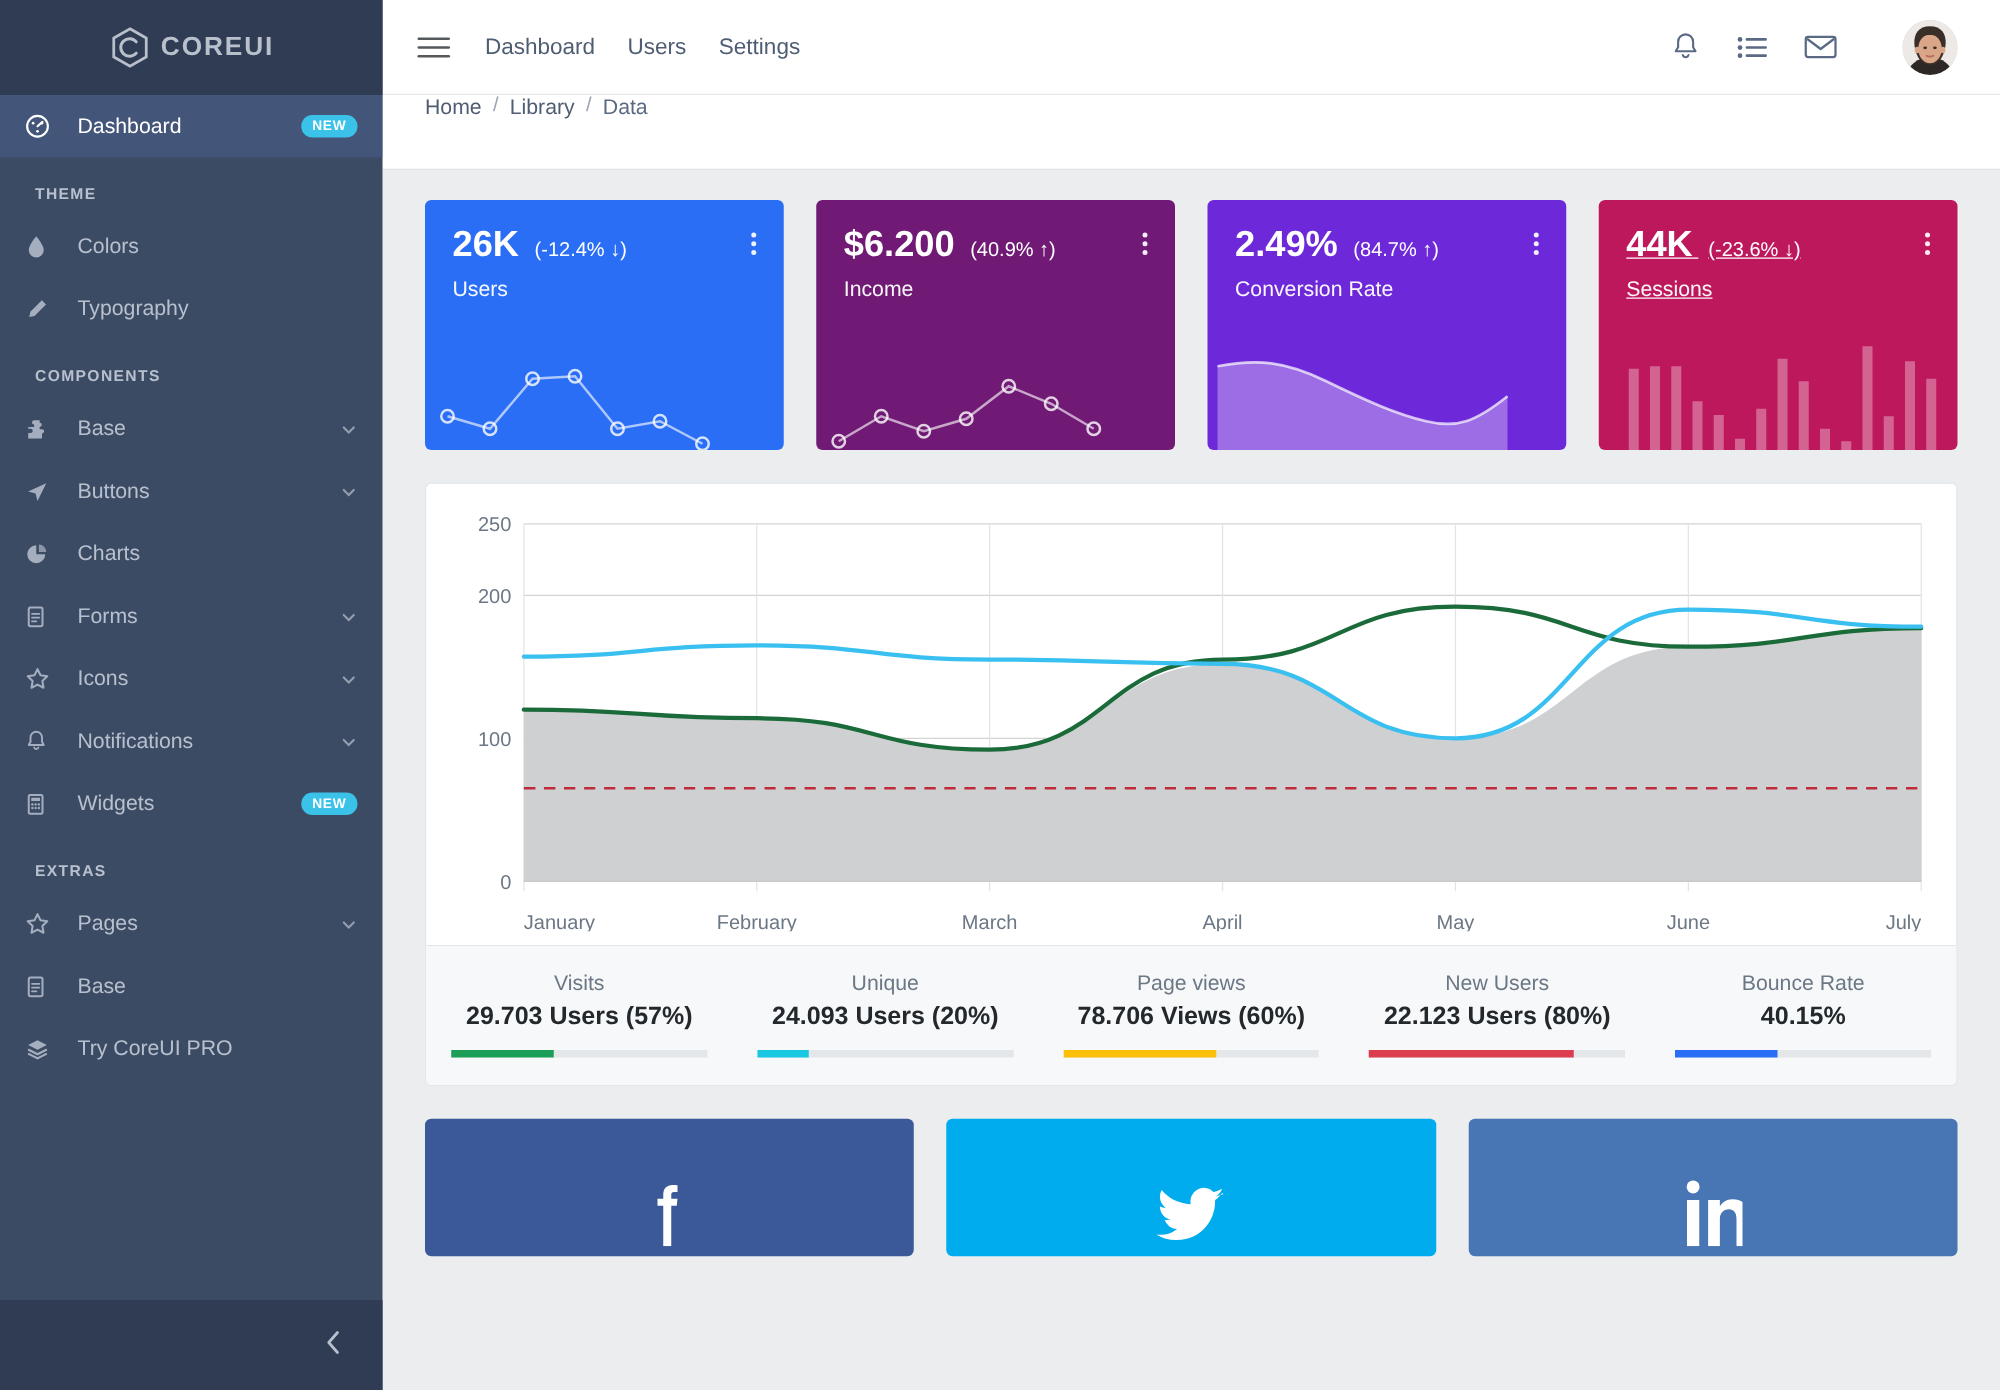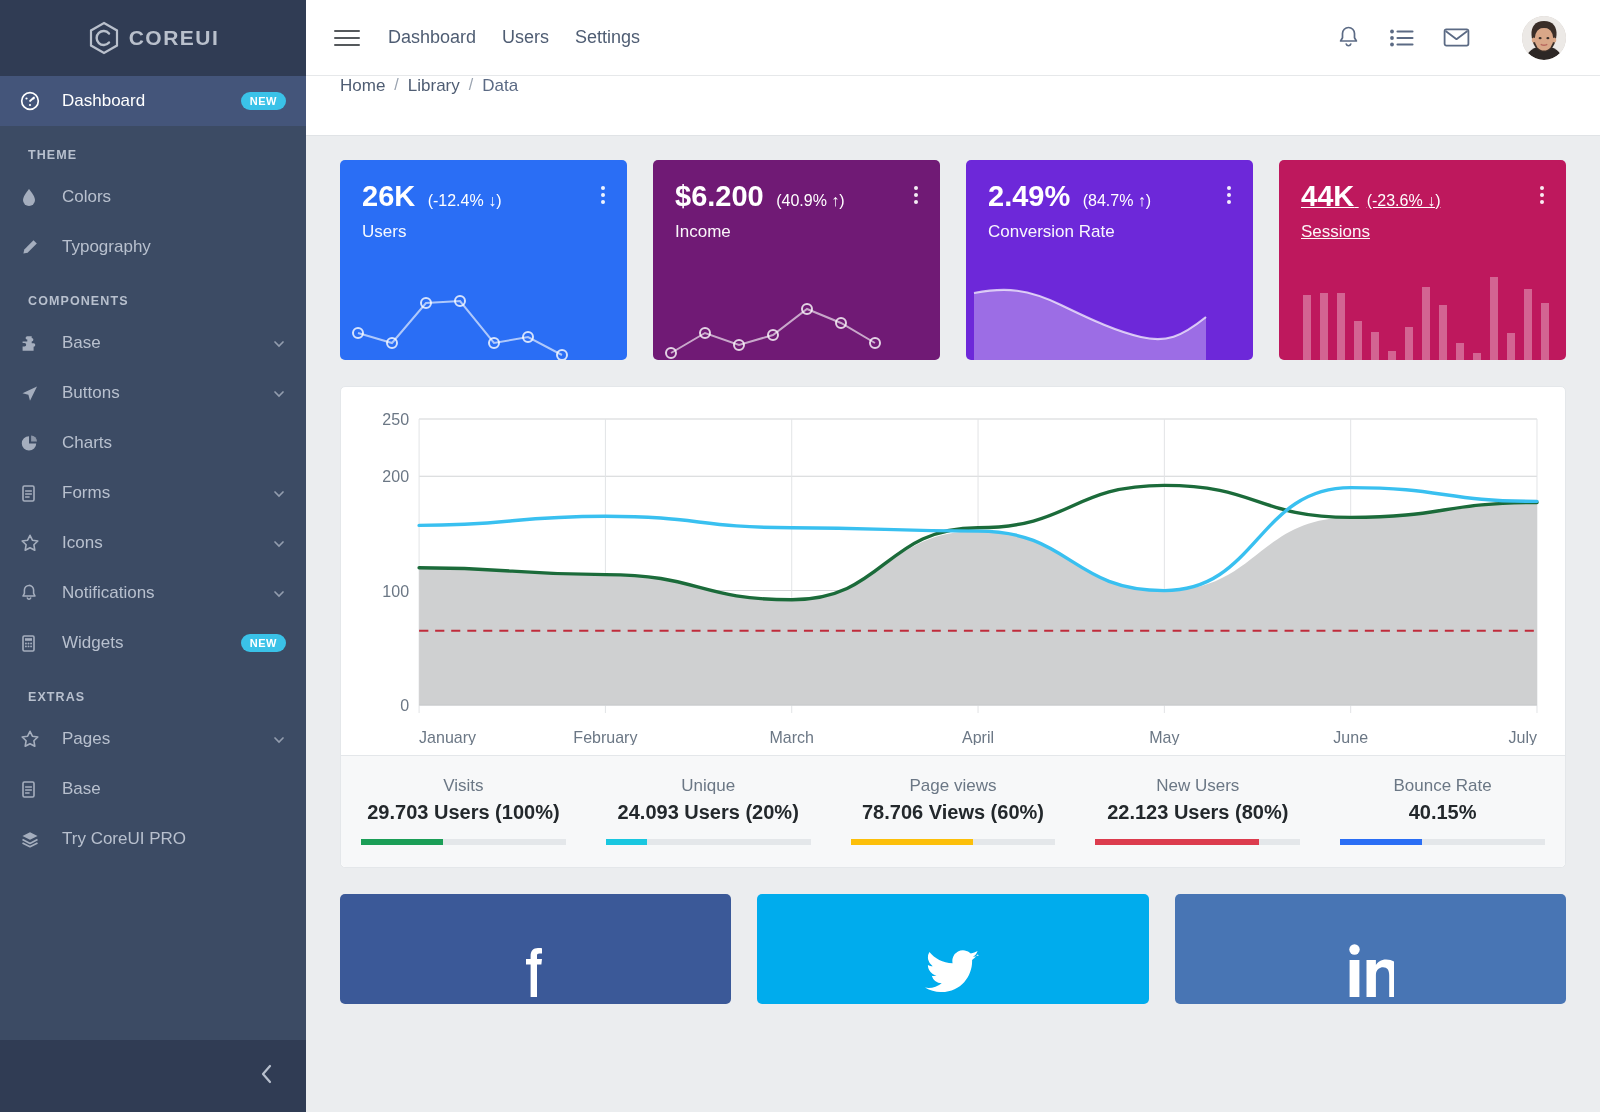--- a/index.html
+++ b/index.html
@@ -533,21 +533,21 @@
               <path d="M52,225.64 C145,225.64 145,225.64 238,225.64 C331,225.64 331,225.64 424,225.64 C517,225.64 517,225.64 610,225.64 C703,225.64 703,225.64 796,225.64 C889,225.64 889,225.64 982,225.64 C1075,225.64 1075,225.64 1168,225.64" fill="none" stroke="#c02b3b" stroke-width="2" stroke-dasharray="9 7"></path>
               <path d="M52,162.72 C145,162.72 145,169.584 238,169.584 C331,169.584 331,194.752 424,194.752 C517,194.752 517,122.68 610,122.68 C703,122.68 703,80.352 796,80.352 C889,80.352 889,112.38399999999999 982,112.38399999999999 C1075,112.38399999999999 1075,97.512 1168,97.512" fill="none" stroke="#1b6b3a" stroke-width="3.4" stroke-linecap="round"></path>
               <path d="M52,120.392 C145,120.392 145,111.24000000000001 238,111.24000000000001 C331,111.24000000000001 331,122.68 424,122.68 C517,122.68 517,126.112 610,126.112 C703,126.112 703,185.6 796,185.6 C889,185.6 889,82.63999999999999 982,82.63999999999999 C1075,82.63999999999999 1075,96.368 1168,96.368" fill="none" stroke="#39c0f0" stroke-width="3.4" stroke-linecap="round"></path>
               <line x1="52" y1="300" x2="1168" y2="300" stroke="#c8cacc" stroke-width="1.2"></line>
             </svg>
         </div>
 
         <div class="stats-foot">
           <div class="sf-cell">
             <div class="sf-label">Visits</div>
-            <div class="sf-value">29.703 Users (100%)</div>
+            <div class="sf-value">29.703 Users (57%)</div>
             <div class="sf-bar">
                 <i id="pb0" style="width: 40%; background: rgb(27, 158, 87);"></i>
               </div>
           </div>
           <div class="sf-cell">
             <div class="sf-label">Unique</div>
             <div class="sf-value">24.093 Users (20%)</div>
             <div class="sf-bar">
                 <i id="pb1" style="width: 20%; background: rgb(25, 199, 224);"></i>
               </div>

